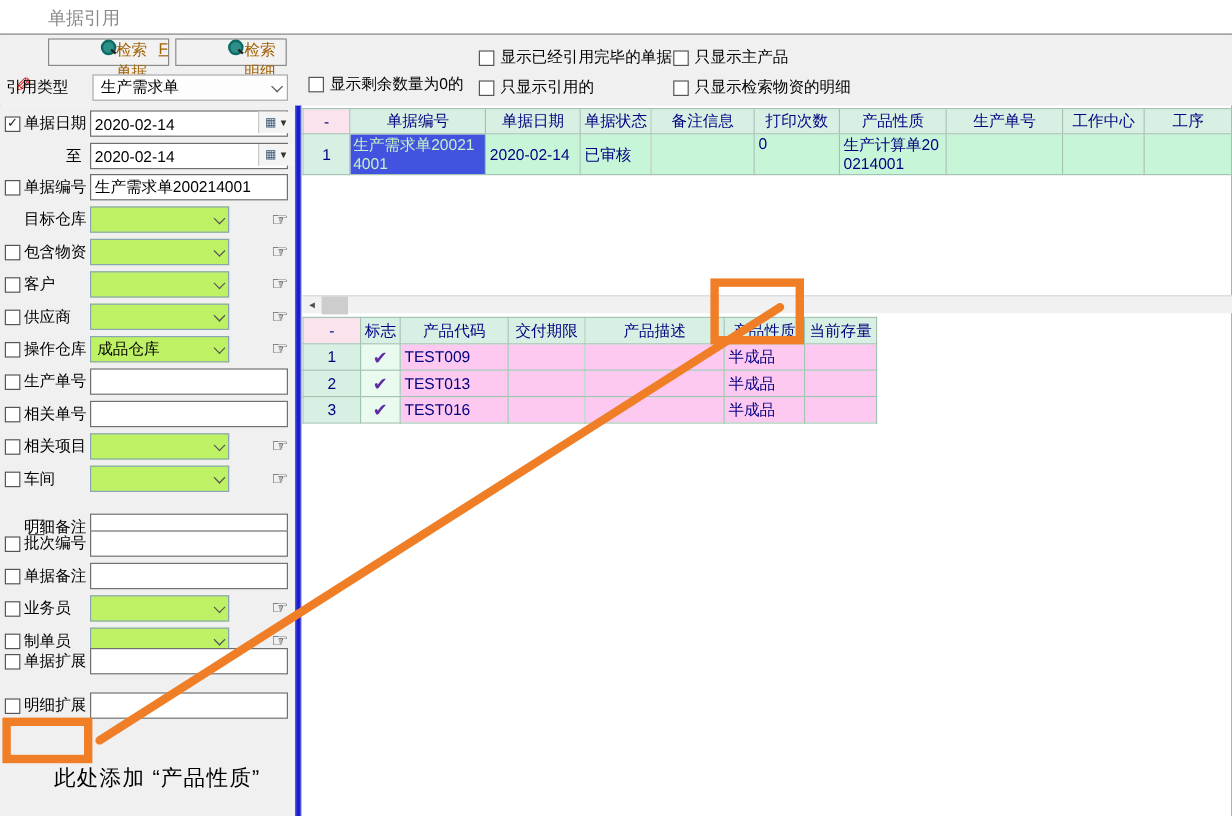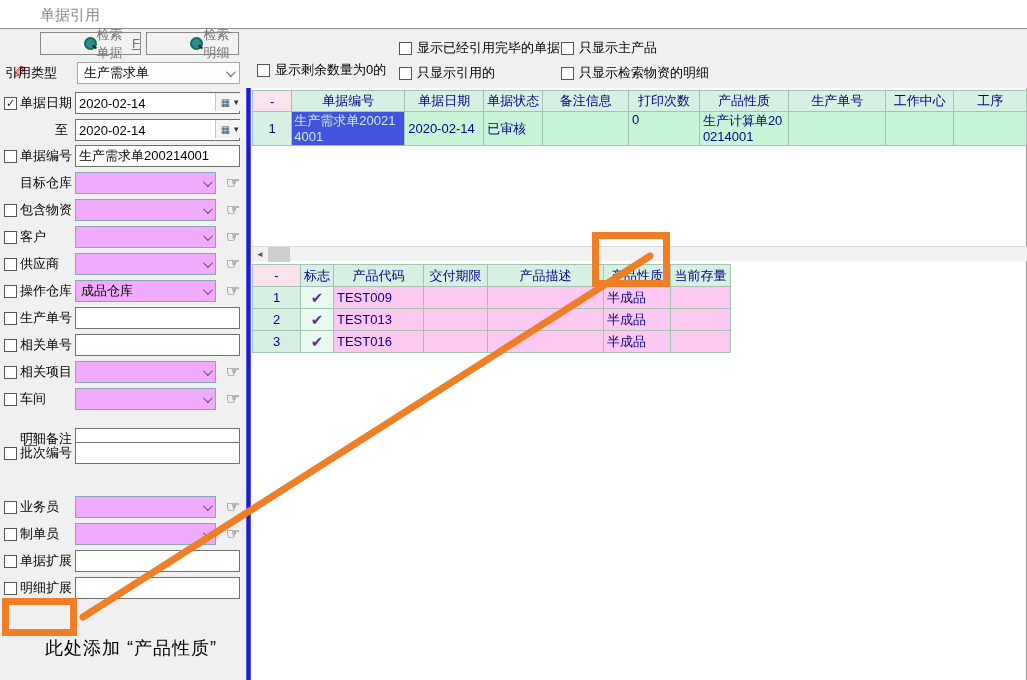--- a/index.html
+++ b/index.html
@@ -8,39 +8,39 @@
   .abs { position:absolute; }
   
   #titlebar { position:absolute; left:0; top:0; width:1027px; height:28px; background:#fff; }
   #win-title { position:absolute; left:40px; top:6px; color:#8a8a8a; font-size:15px; }
   #frame { position:absolute; left:0; top:28px; width:1027px; height:652px; border:1px solid #9c9c9c; border-bottom:none; }
   #toolbar { position:absolute; left:0; top:28px; width:1027px; height:60px; background:#f0f0f0; border-top:1px solid #8f8f8f; }
   #left-panel { position:absolute; left:0; top:88px; width:246px; height:592px; background:#f0f0f0; }
   #divider { position:absolute; left:246px; top:88px; width:5px; height:592px; background:#1d1dd0; border-left:1px solid #5555e8; border-right:1px solid #5555e8; }
   
   .toolbtn { position:absolute; height:23px; background:#f2f2f2; border:1px solid #8a8a8a;
-             display:flex; align-items:center; justify-content:center; gap:5px; color:#737373; font-size:13px;padding-left:43px; }
+             display:flex; align-items:flex-start; justify-content:center; gap:5px; color:#a16207; font-size:13px;padding-left:43px; }
   .mag { width:13px; height:13px; position:relative; display:inline-block; }
   .mag::before { content:""; position:absolute; left:0; top:0; width:9px; height:9px; border:2px solid #0d6b66; border-radius:50%; background:#2e8f88; }
   .mag::after { content:""; position:absolute; left:8px; top:9px; width:5px; height:2px; background:#222; transform:rotate(40deg); }
   #pen-icon { position:absolute; left:12px; top:33px; color:#cc1111; font-size:17px; transform:scaleX(-1); }
   .cbx { display:inline-block; width:13px; height:13px; background:#fff; border:1px solid #555;
          font-size:11px; line-height:11px; text-align:center; color:#222; flex:none; }
   .cbrow { position:absolute; display:flex; align-items:center; gap:5px; height:16px; white-space:nowrap; }
   #reftype-combo { position:absolute; left:77px; top:60px; width:163px; height:22px; background:#fdfdfd; border:1px solid #a8a8a8;
                    display:flex; align-items:center; padding:0 6px; }
   .chev { margin-left:auto; width:7px; height:7px; border-right:1.5px solid #555; border-bottom:1.5px solid #555; transform:rotate(45deg) translateY(-2px); flex:none; }
   
   .frow { position:absolute; left:0; width:246px; height:22px; display:flex; align-items:center; }
   .frow .cbx { margin-left:4px; }
   .flabel { position:absolute; left:20px; white-space:nowrap; }
   .flabel.toright { left:0; width:68px; text-align:right; }
   .tinput { position:absolute; left:75px; top:0; width:165px; height:22px; border:1px solid #707070; background:#fff;
             font-family:inherit; font-size:13px; padding:0 3px; }
-  .combo { position:absolute; left:75px; top:0; width:141px; height:22px; border:1px solid #8aa5b5; background:#f0abfc;
+  .combo { position:absolute; left:75px; top:0; width:116px; height:22px; border:1px solid #8aa5b5; background:#bef264;
            display:flex; align-items:center; padding:0 5px; }
   .hand { position:absolute; left:226px; top:1px; font-size:16px; color:#111; cursor:pointer; }
   .calbtn { position:absolute; right:1px; top:1px; width:30px; height:18px; background:#f4f4f4; border-left:1px solid #c8c8c8;
             display:flex; align-items:center; justify-content:center; gap:2px; font-size:10px; color:#3c5a78; cursor:pointer; }
   .calbtn .arr { font-size:8px; color:#333; }
   
   table { border-collapse:collapse; table-layout:fixed; position:absolute; font-size:13px; color:#000080; }
   td,th { border:1px solid #a3c4b3; overflow:hidden; white-space:nowrap; padding:0 3px; font-weight:normal; }
   th { text-align:center; }
   .hpink { background:#fae3ec; }
@@ -226,20 +226,25 @@
     <span class="flabel">明细备注</span>
     <input class="tinput" value="" style="">
   </div>
 
   <div class="frow" style="top:354px;">
     <span class="cbx"></span>
     <span class="flabel">批次编号</span>
     <input class="tinput" value="" style="">
   </div>
 
+  <div class="frow" style="top:381px;">
+    <span class="cbx"></span>
+    <span class="flabel">单据备注</span>
+    <input class="tinput" value="" style="">
+  </div>
 
   <div class="frow" style="top:408px;">
     <span class="cbx"></span>
     <span class="flabel">业务员</span>
     <div class="combo">
         <span></span>
         <span class="chev"></span>
       </div>
     <span class="hand">☞</span>
   </div>
@@ -247,21 +252,21 @@
   <div class="frow" style="top:435px;">
     <span class="cbx"></span>
     <span class="flabel">制单员</span>
     <div class="combo">
         <span></span>
         <span class="chev"></span>
       </div>
     <span class="hand">☞</span>
   </div>
 
-  <div class="frow" style="top:462px;text-decoration:underline;">
+  <div class="frow" style="top:452px;text-decoration:underline;">
     <span class="cbx"></span>
     <span class="flabel">单据扩展</span>
     <input class="tinput" value="" style="">
   </div>
 
   <div class="frow" style="top:489px;">
     <span class="cbx"></span>
     <span class="flabel">明细扩展</span>
     <input class="tinput" value="" style="">
   </div>

